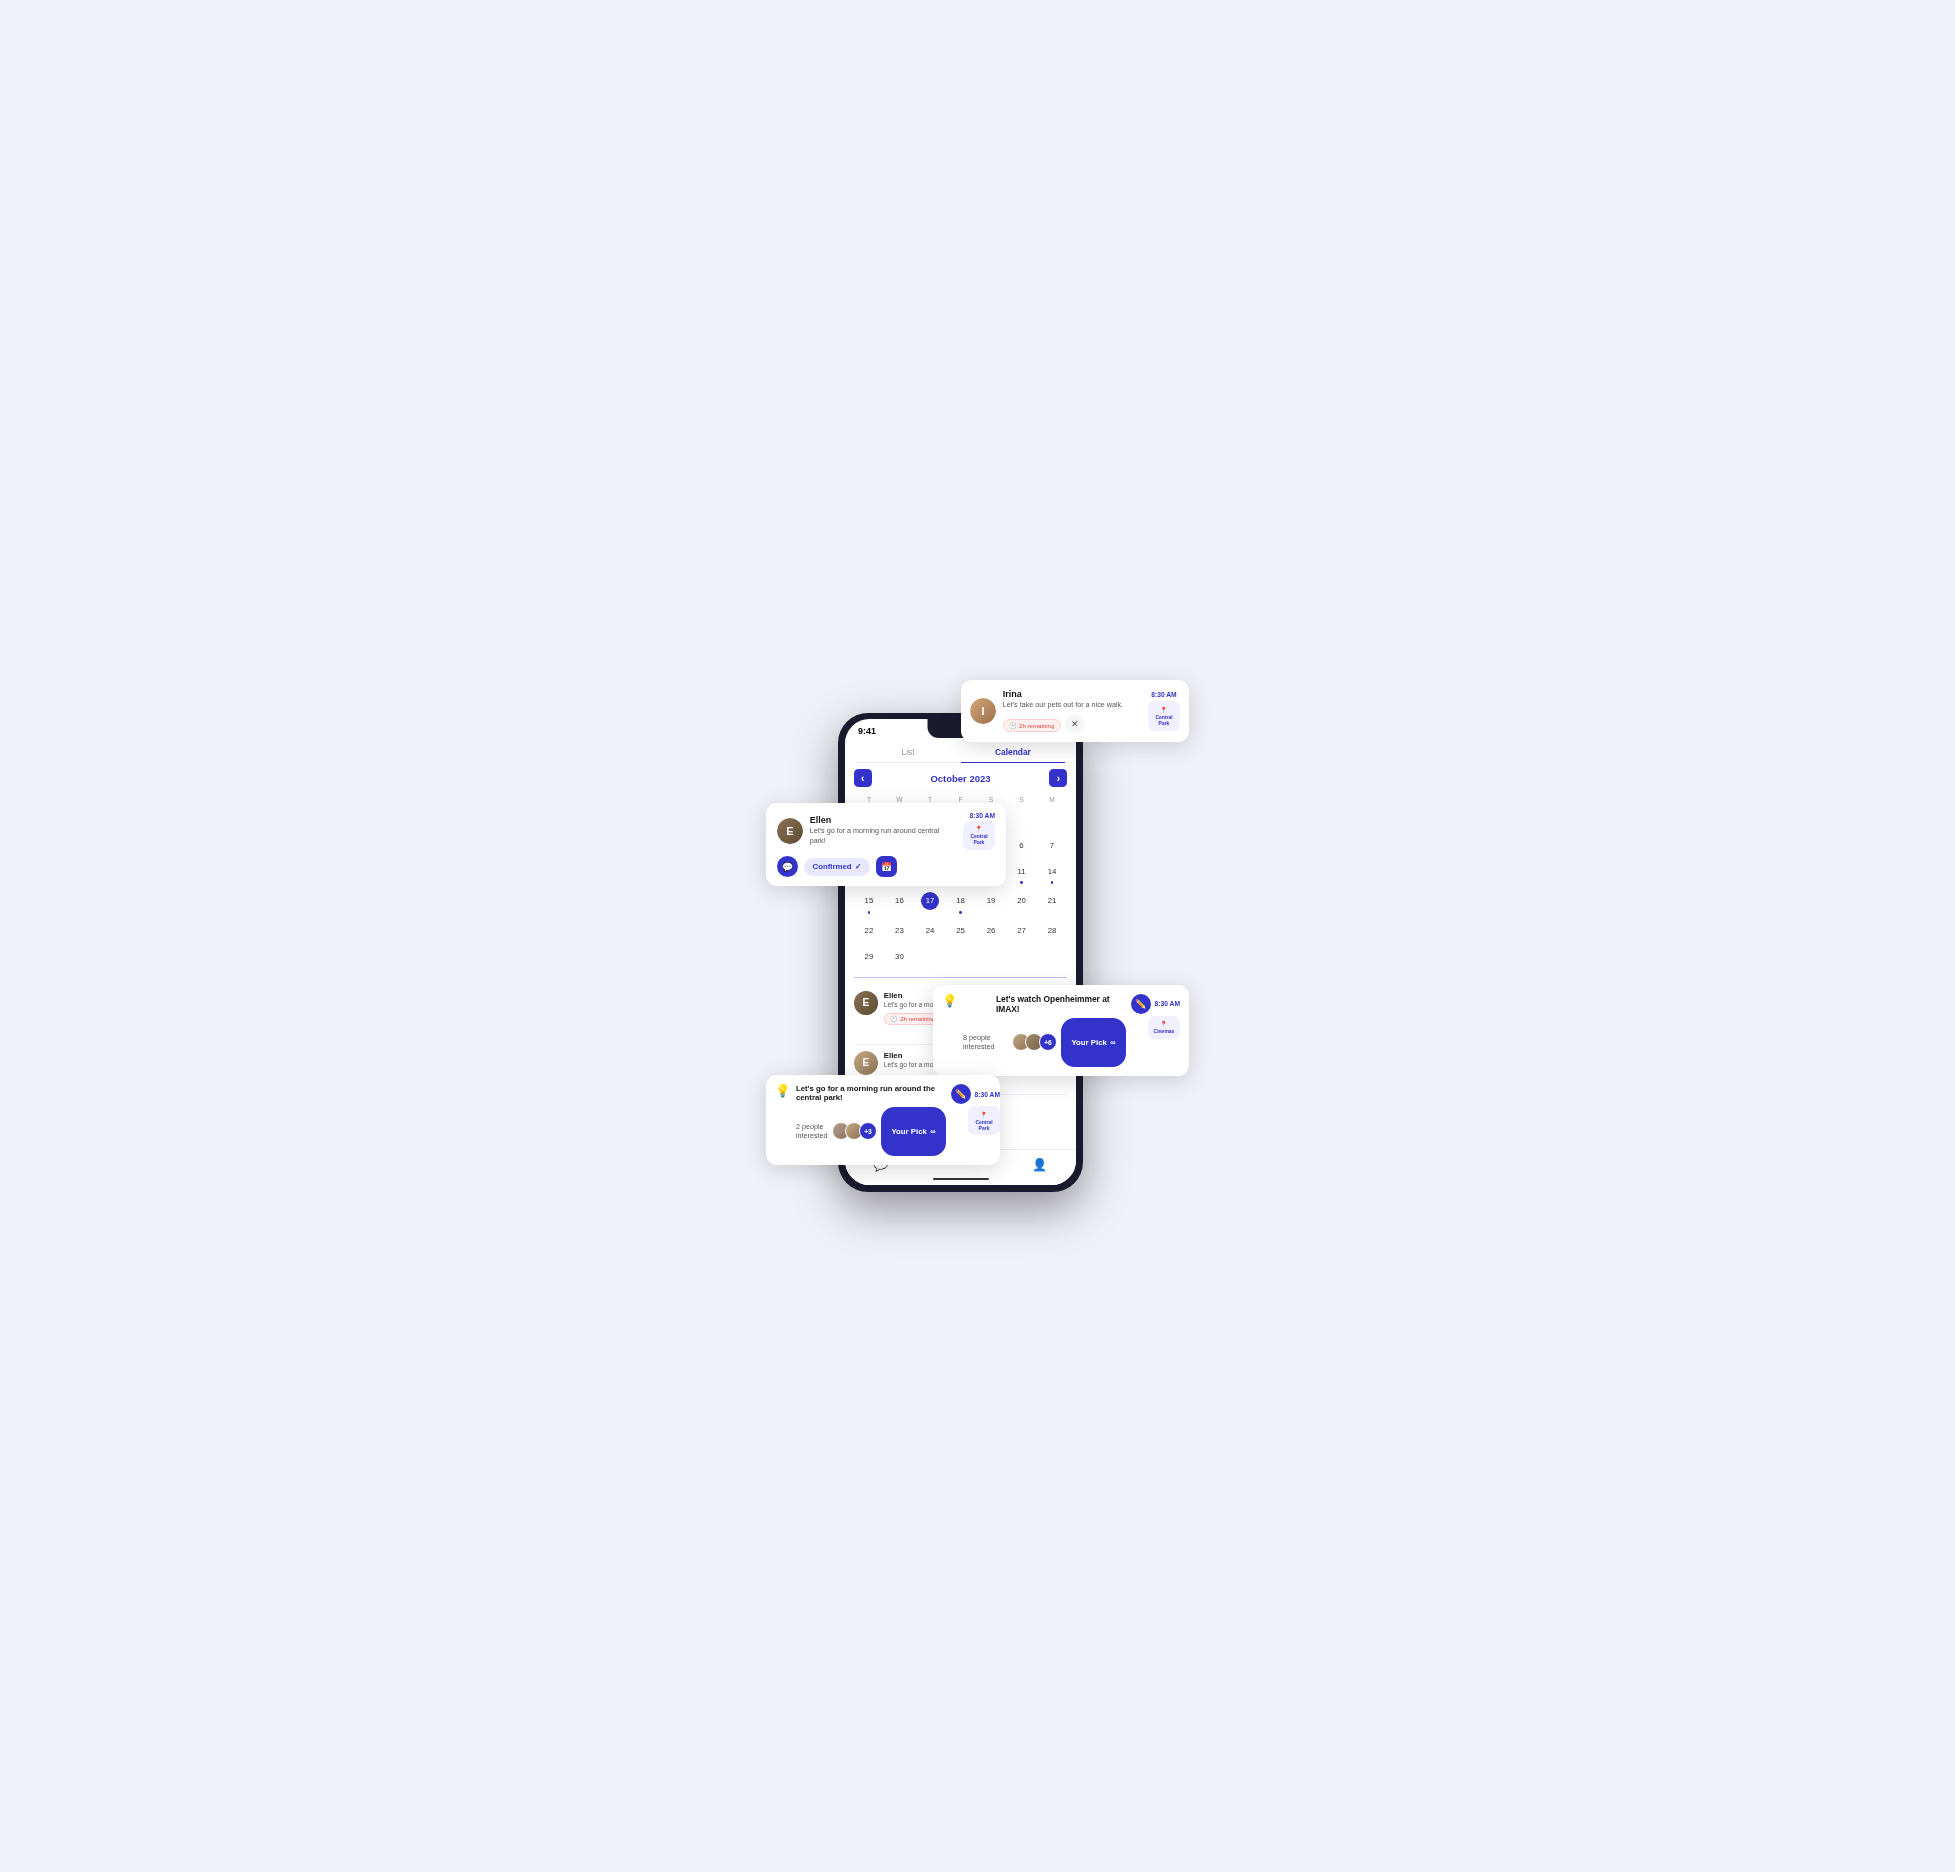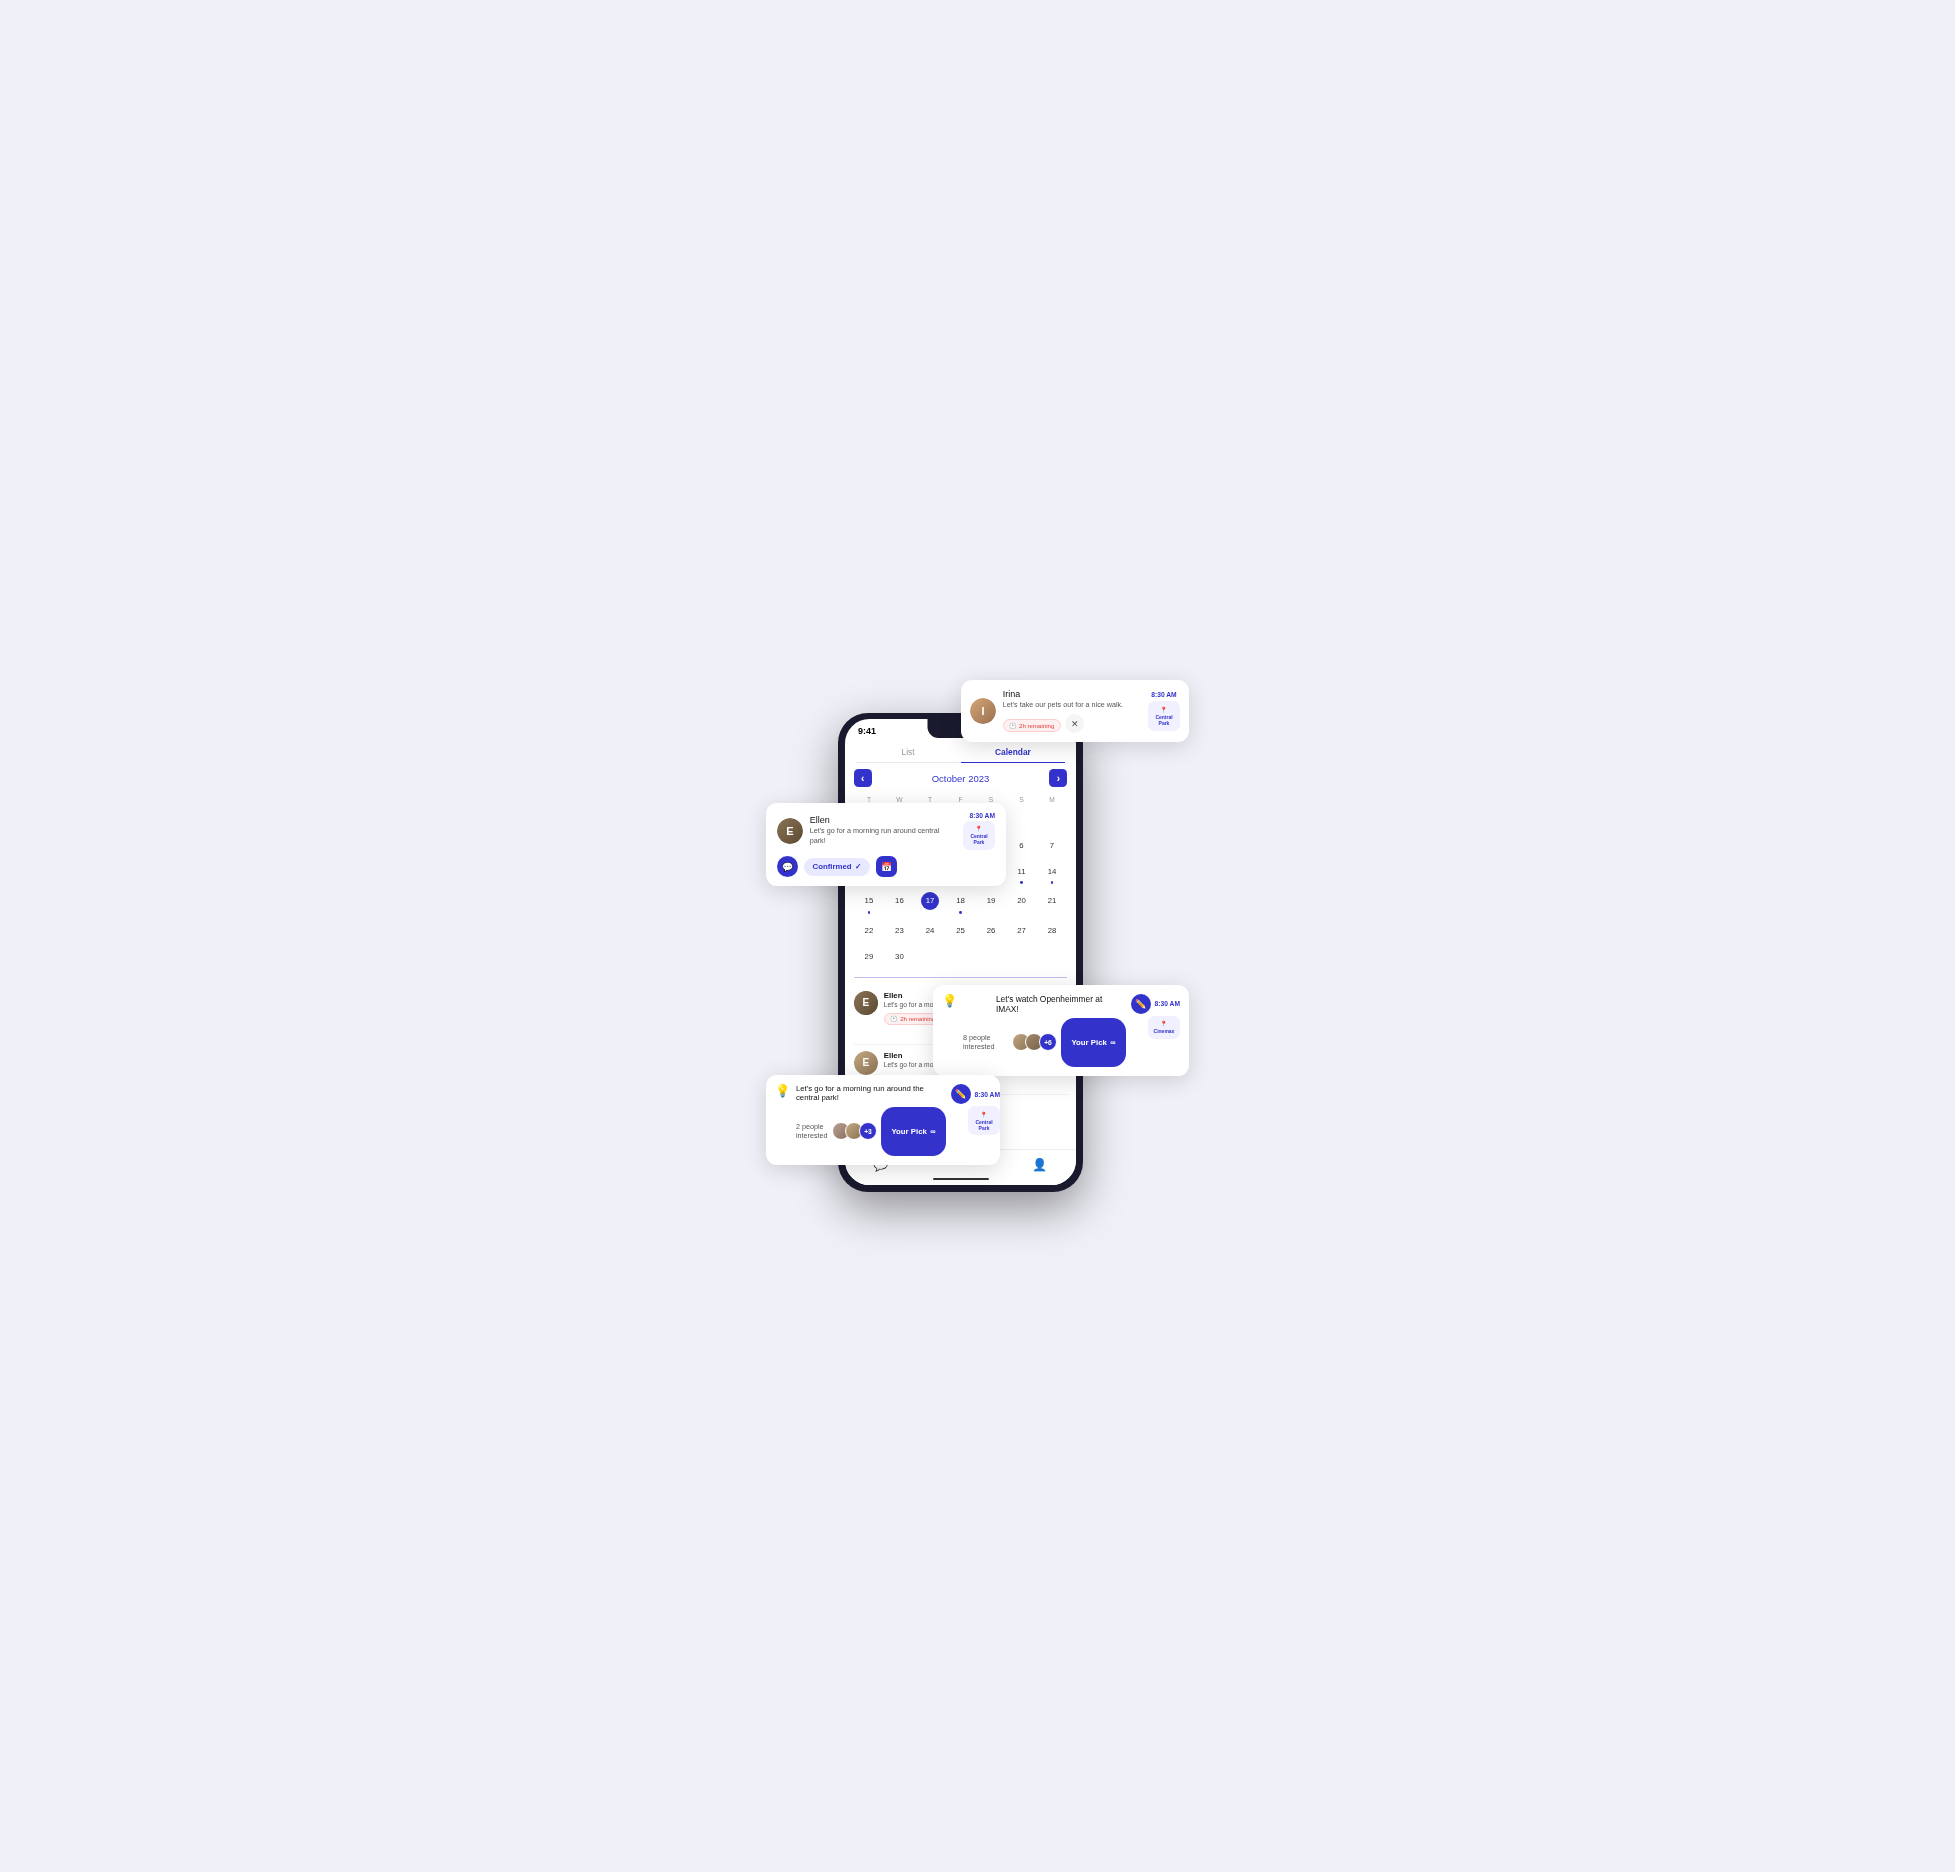--- a/index.html
+++ b/index.html
@@ -95,21 +95,21 @@
       padding: 6.7px 9px;
     }
     .cal-header {
       display: flex;
       align-items: center;
       justify-content: space-between;
       margin-bottom: 6.7px;
     }
     .cal-title {
       font-size: 9.5px;
-      font-weight: 400;
+      font-weight: 700;
       color: #3333cc;
     }
     .cal-nav-btn {
       width: 18px;
       height: 18px;
       background: #3333cc;
       border-radius: 4.5px;
       display: flex;
       align-items: center;
       justify-content: center;
@@ -315,21 +315,21 @@
 
     .avatar-circle {
       width: 26px;
       height: 26px;
       border-radius: 50%;
       overflow: hidden;
       flex-shrink: 0;
     }
 
     .card-content { flex: 1; }
-    .card-name { font-size: 9px; font-weight: 400; color: #111; }
+    .card-name { font-size: 9px; font-weight: 700; color: #111; }
     .card-desc { font-size: 7.2px; color: #555; margin-top: 1.1px; line-height: 1.4; }
 
     .time-tag {
       font-size: 6.7px;
       font-weight: 600;
       color: #3333cc;
       white-space: nowrap;
     }
 
     .confirmed-btn {

